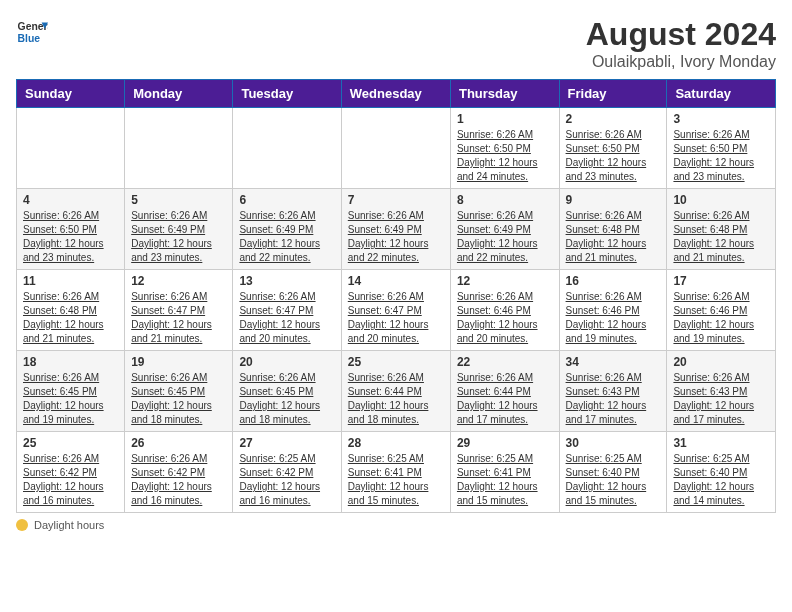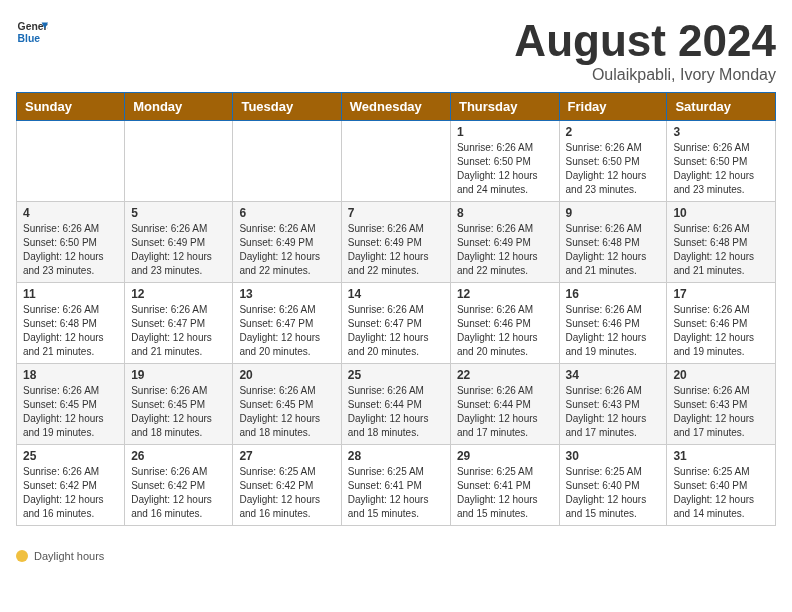--- a/index.html
+++ b/index.html
@@ -22,35 +22,35 @@
       gap: 4px;
     }
     .logo-icon {
       width: 32px;
       height: 32px;
     }
     .title-area {
       text-align: right;
     }
     .month-year {
-      font-size: 44px;
+      font-size: 32px;
       font-weight: bold;
       color: #333;
     }
     .location {
       font-size: 16px;
       color: #555;
     }
     .calendar {
       width: 100%;
       border-collapse: collapse;
       border: 1px solid #ccc;
     }
     .calendar th {
-      background-color: #a16207;
+      background-color: #4c1d95;
       color: #fff;
       text-align: left;
       padding: 6px 8px;
       font-size: 13px;
       border: 1px solid #1a6bb5;
     }
     .calendar td {
       vertical-align: top;
       border: 1px solid #ccc;
       padding: 4px 6px;
@@ -70,28 +70,29 @@
     .day-num {
       font-weight: bold;
       font-size: 12px;
       display: block;
       margin-bottom: 2px;
     }
     .day-info {
       font-size: 10px;
       line-height: 1.4;
       color: #333;
+      text-decoration: underline;
     }
     .empty-cell {
       background: #f9f9f9;
     }
     .footer {
       display: flex;
       align-items: center;
-      margin-top: 24px;
+      margin-top: 6px;
       font-size: 11px;
       color: #555;
     }
     .footer-dot {
       width: 12px;
       height: 12px;
       background: #f0c040;
       border-radius: 50%;
       margin-right: 6px;
       display: inline-block;

